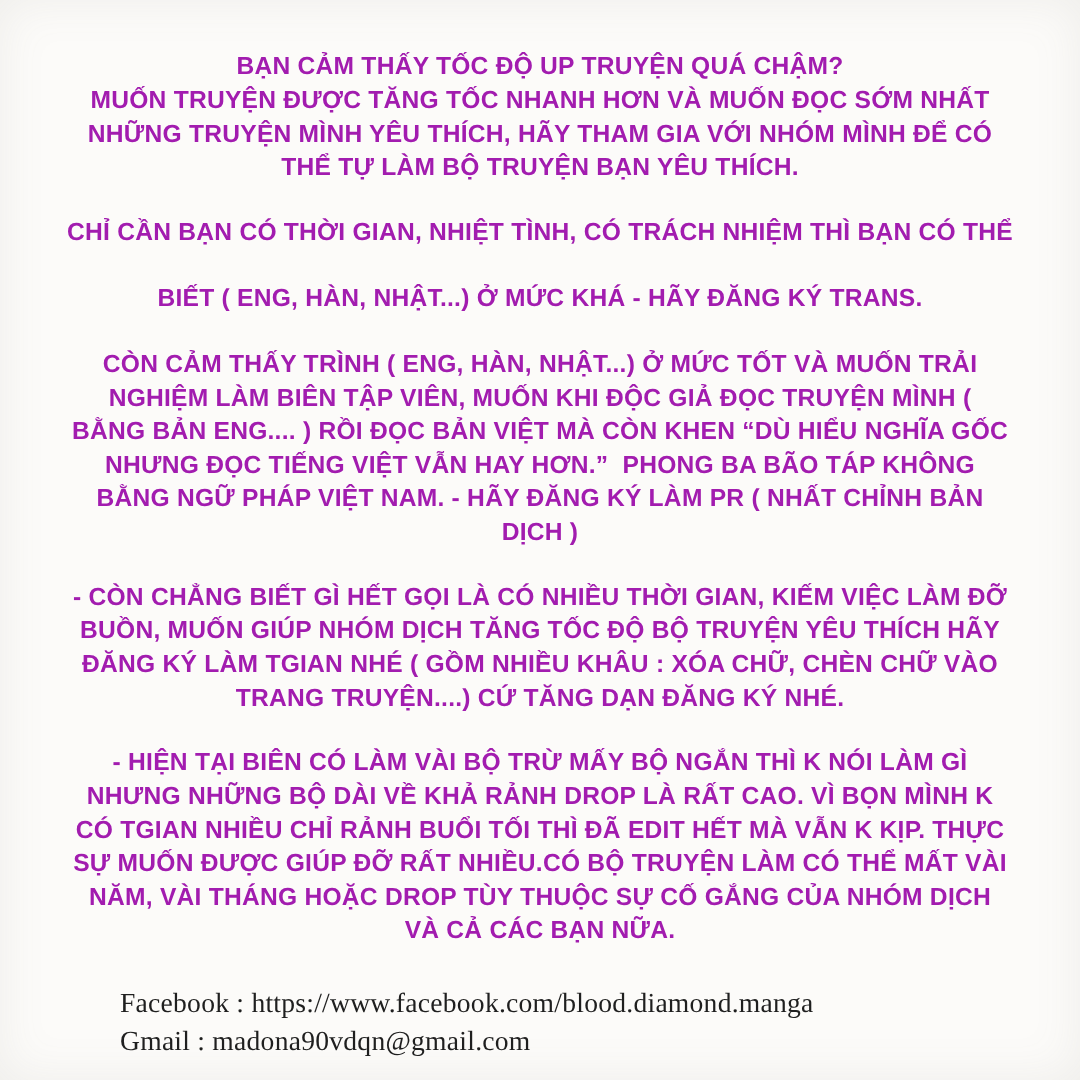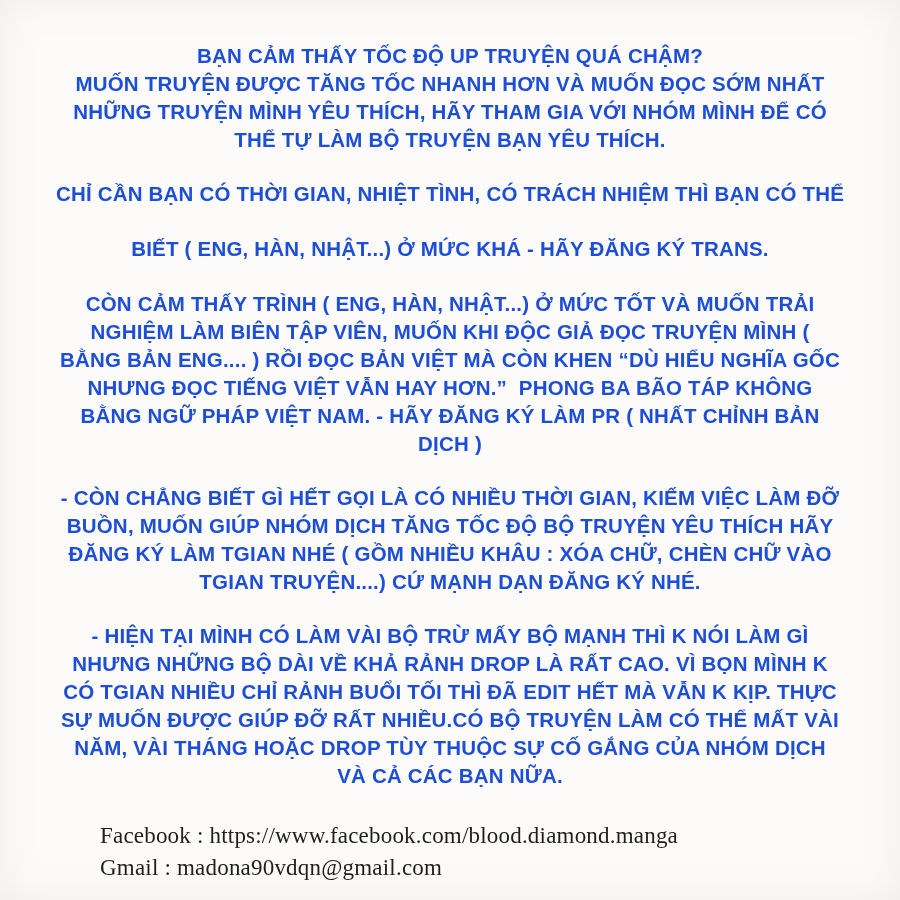--- a/index.html
+++ b/index.html
@@ -15,21 +15,21 @@
     background: #fcfbf9;
     box-shadow: inset 0 0 40px rgba(120,115,105,0.10);
     overflow: hidden;
     box-sizing: border-box;
     padding-top: 42px;
   }
   .notice {
     width: 790px;
     margin: 0 auto;
     text-align: center;
-    color: #1d4ed8;
+    color: #a21caf;
     font-family: "Liberation Sans", "DejaVu Sans", sans-serif;
     font-weight: 700;
     font-size: 20.5px;
     line-height: 28px;
   }
   .paragraph {
     margin: 0 0 26px 0;
   }
   .paragraph.gap-lg {
     margin-bottom: 27px;
@@ -75,25 +75,25 @@
       <div class="line">BẰNG BẢN ENG.... ) RỒI ĐỌC BẢN VIỆT MÀ CÒN KHEN “DÙ HIỂU NGHĨA GỐC</div>
       <div class="line">NHƯNG ĐỌC TIẾNG VIỆT VẪN HAY HƠN.”  PHONG BA BÃO TÁP KHÔNG</div>
       <div class="line">BẰNG NGỮ PHÁP VIỆT NAM. - HÃY ĐĂNG KÝ LÀM PR ( NHẤT CHỈNH BẢN</div>
       <div class="line">DỊCH )</div>
     </div>
 
     <div class="paragraph">
       <div class="line">- CÒN CHẲNG BIẾT GÌ HẾT GỌI LÀ CÓ NHIỀU THỜI GIAN, KIẾM VIỆC LÀM ĐỠ</div>
       <div class="line">BUỒN, MUỐN GIÚP NHÓM DỊCH TĂNG TỐC ĐỘ BỘ TRUYỆN YÊU THÍCH HÃY</div>
       <div class="line">ĐĂNG KÝ LÀM TGIAN NHÉ ( GỒM NHIỀU KHÂU : XÓA CHỮ, CHÈN CHỮ VÀO</div>
-      <div class="line">TGIAN TRUYỆN....) CỨ MẠNH DẠN ĐĂNG KÝ NHÉ.</div>
+      <div class="line">TRANG TRUYỆN....) CỨ TĂNG DẠN ĐĂNG KÝ NHÉ.</div>
     </div>
 
     <div class="paragraph">
-      <div class="line">- HIỆN TẠI MÌNH CÓ LÀM VÀI BỘ TRỪ MẤY BỘ MẠNH THÌ K NÓI LÀM GÌ</div>
+      <div class="line">- HIỆN TẠI BIÊN CÓ LÀM VÀI BỘ TRỪ MẤY BỘ NGẮN THÌ K NÓI LÀM GÌ</div>
       <div class="line">NHƯNG NHỮNG BỘ DÀI VỀ KHẢ RẢNH DROP LÀ RẤT CAO. VÌ BỌN MÌNH K</div>
       <div class="line">CÓ TGIAN NHIỀU CHỈ RẢNH BUỔI TỐI THÌ ĐÃ EDIT HẾT MÀ VẪN K KỊP. THỰC</div>
       <div class="line">SỰ MUỐN ĐƯỢC GIÚP ĐỠ RẤT NHIỀU.CÓ BỘ TRUYỆN LÀM CÓ THỂ MẤT VÀI</div>
       <div class="line">NĂM, VÀI THÁNG HOẶC DROP TÙY THUỘC SỰ CỐ GẮNG CỦA NHÓM DỊCH</div>
       <div class="line">VÀ CẢ CÁC BẠN NỮA.</div>
     </div>
 
   </div>
 
   <div class="contacts">

